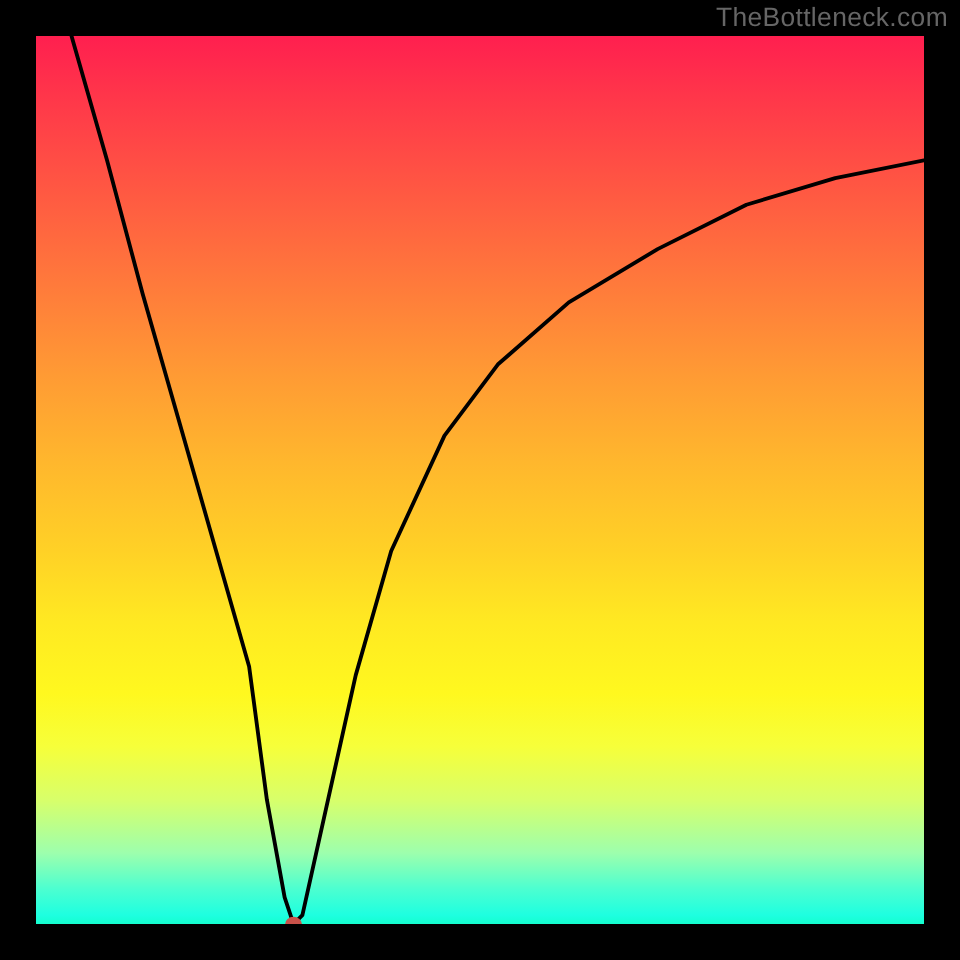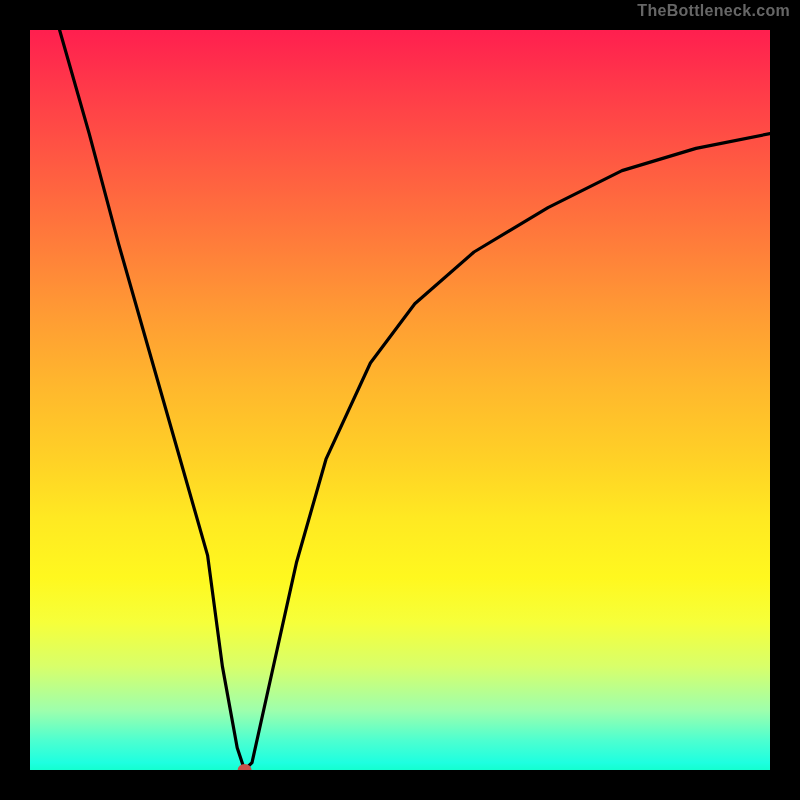--- a/index.html
+++ b/index.html
@@ -15,22 +15,22 @@
     position: relative;
     width: 800px;
     height: 800px;
     background: #000;
   }
   .watermark {
     position: absolute;
     top: 2px;
     right: 10px;
     color: #666;
-    font-size: 16px;
-    font-weight: 700;
+    font-size: 22px;
+    font-weight: 400;
     letter-spacing: 0.3px;
     z-index: 10;
   }
   .plot-area {
     position: absolute;
     left: 30px;
     top: 30px;
     width: 740px;
     height: 740px;
     background: linear-gradient(to bottom,

